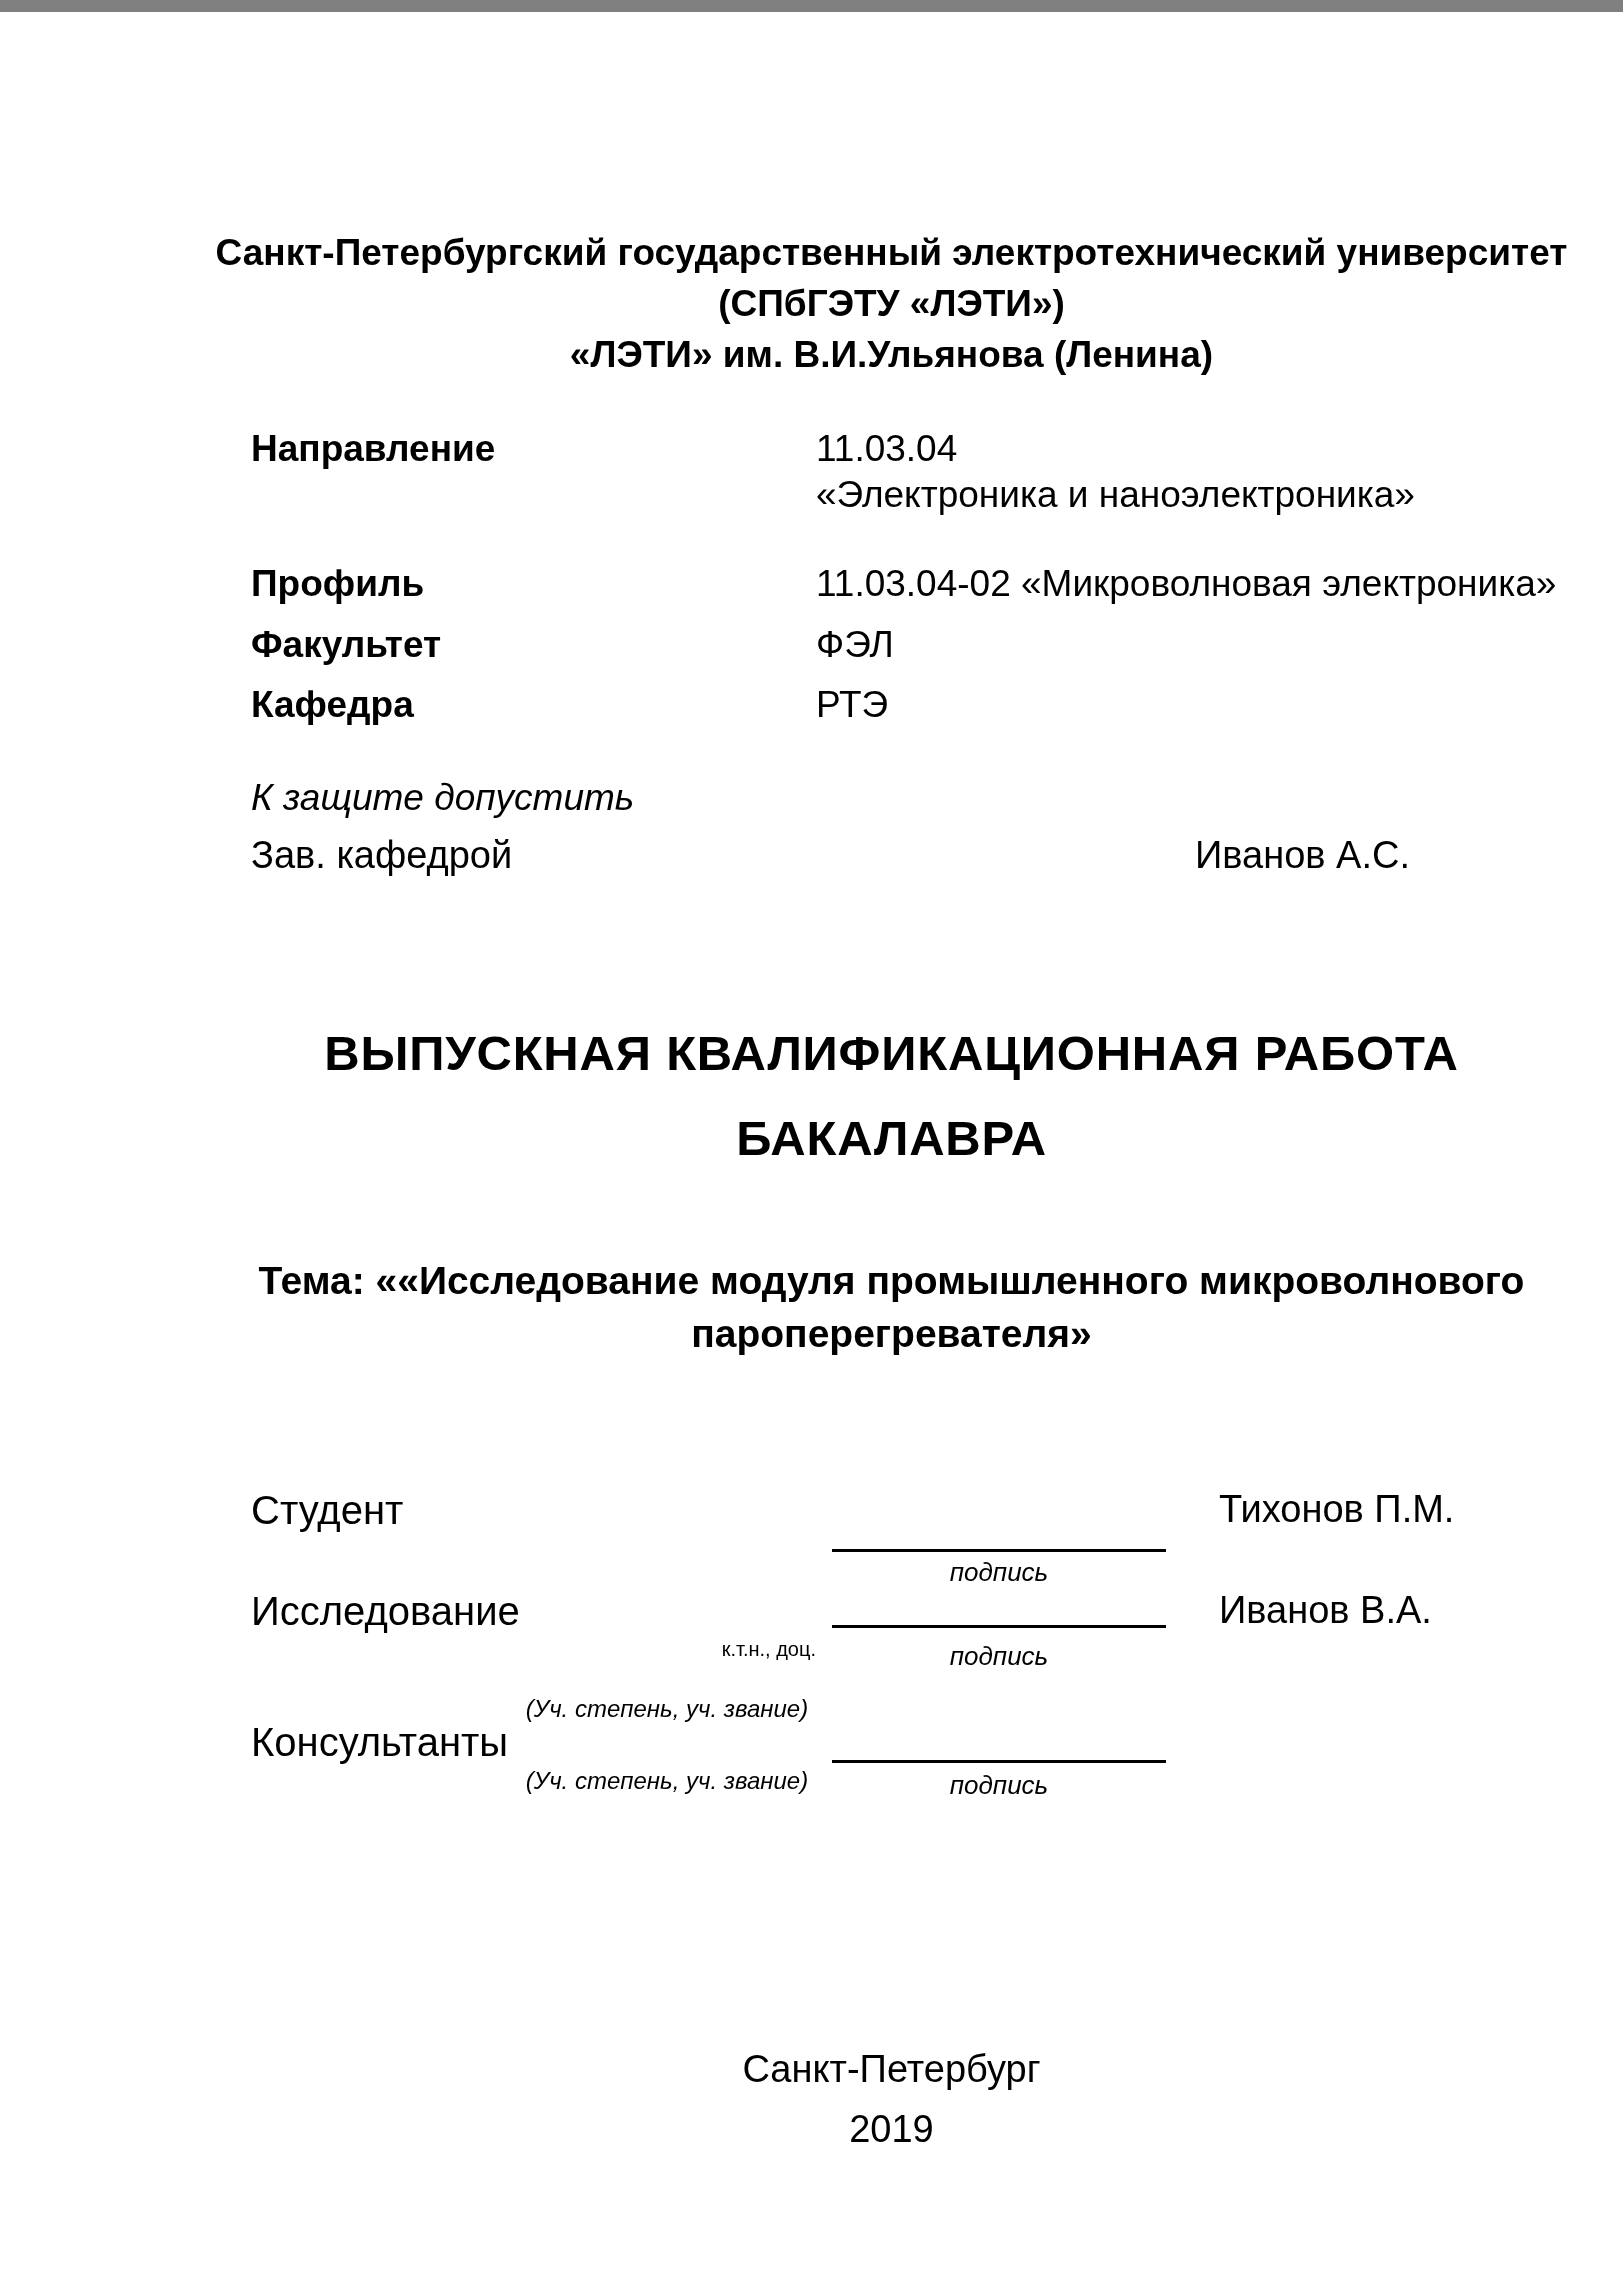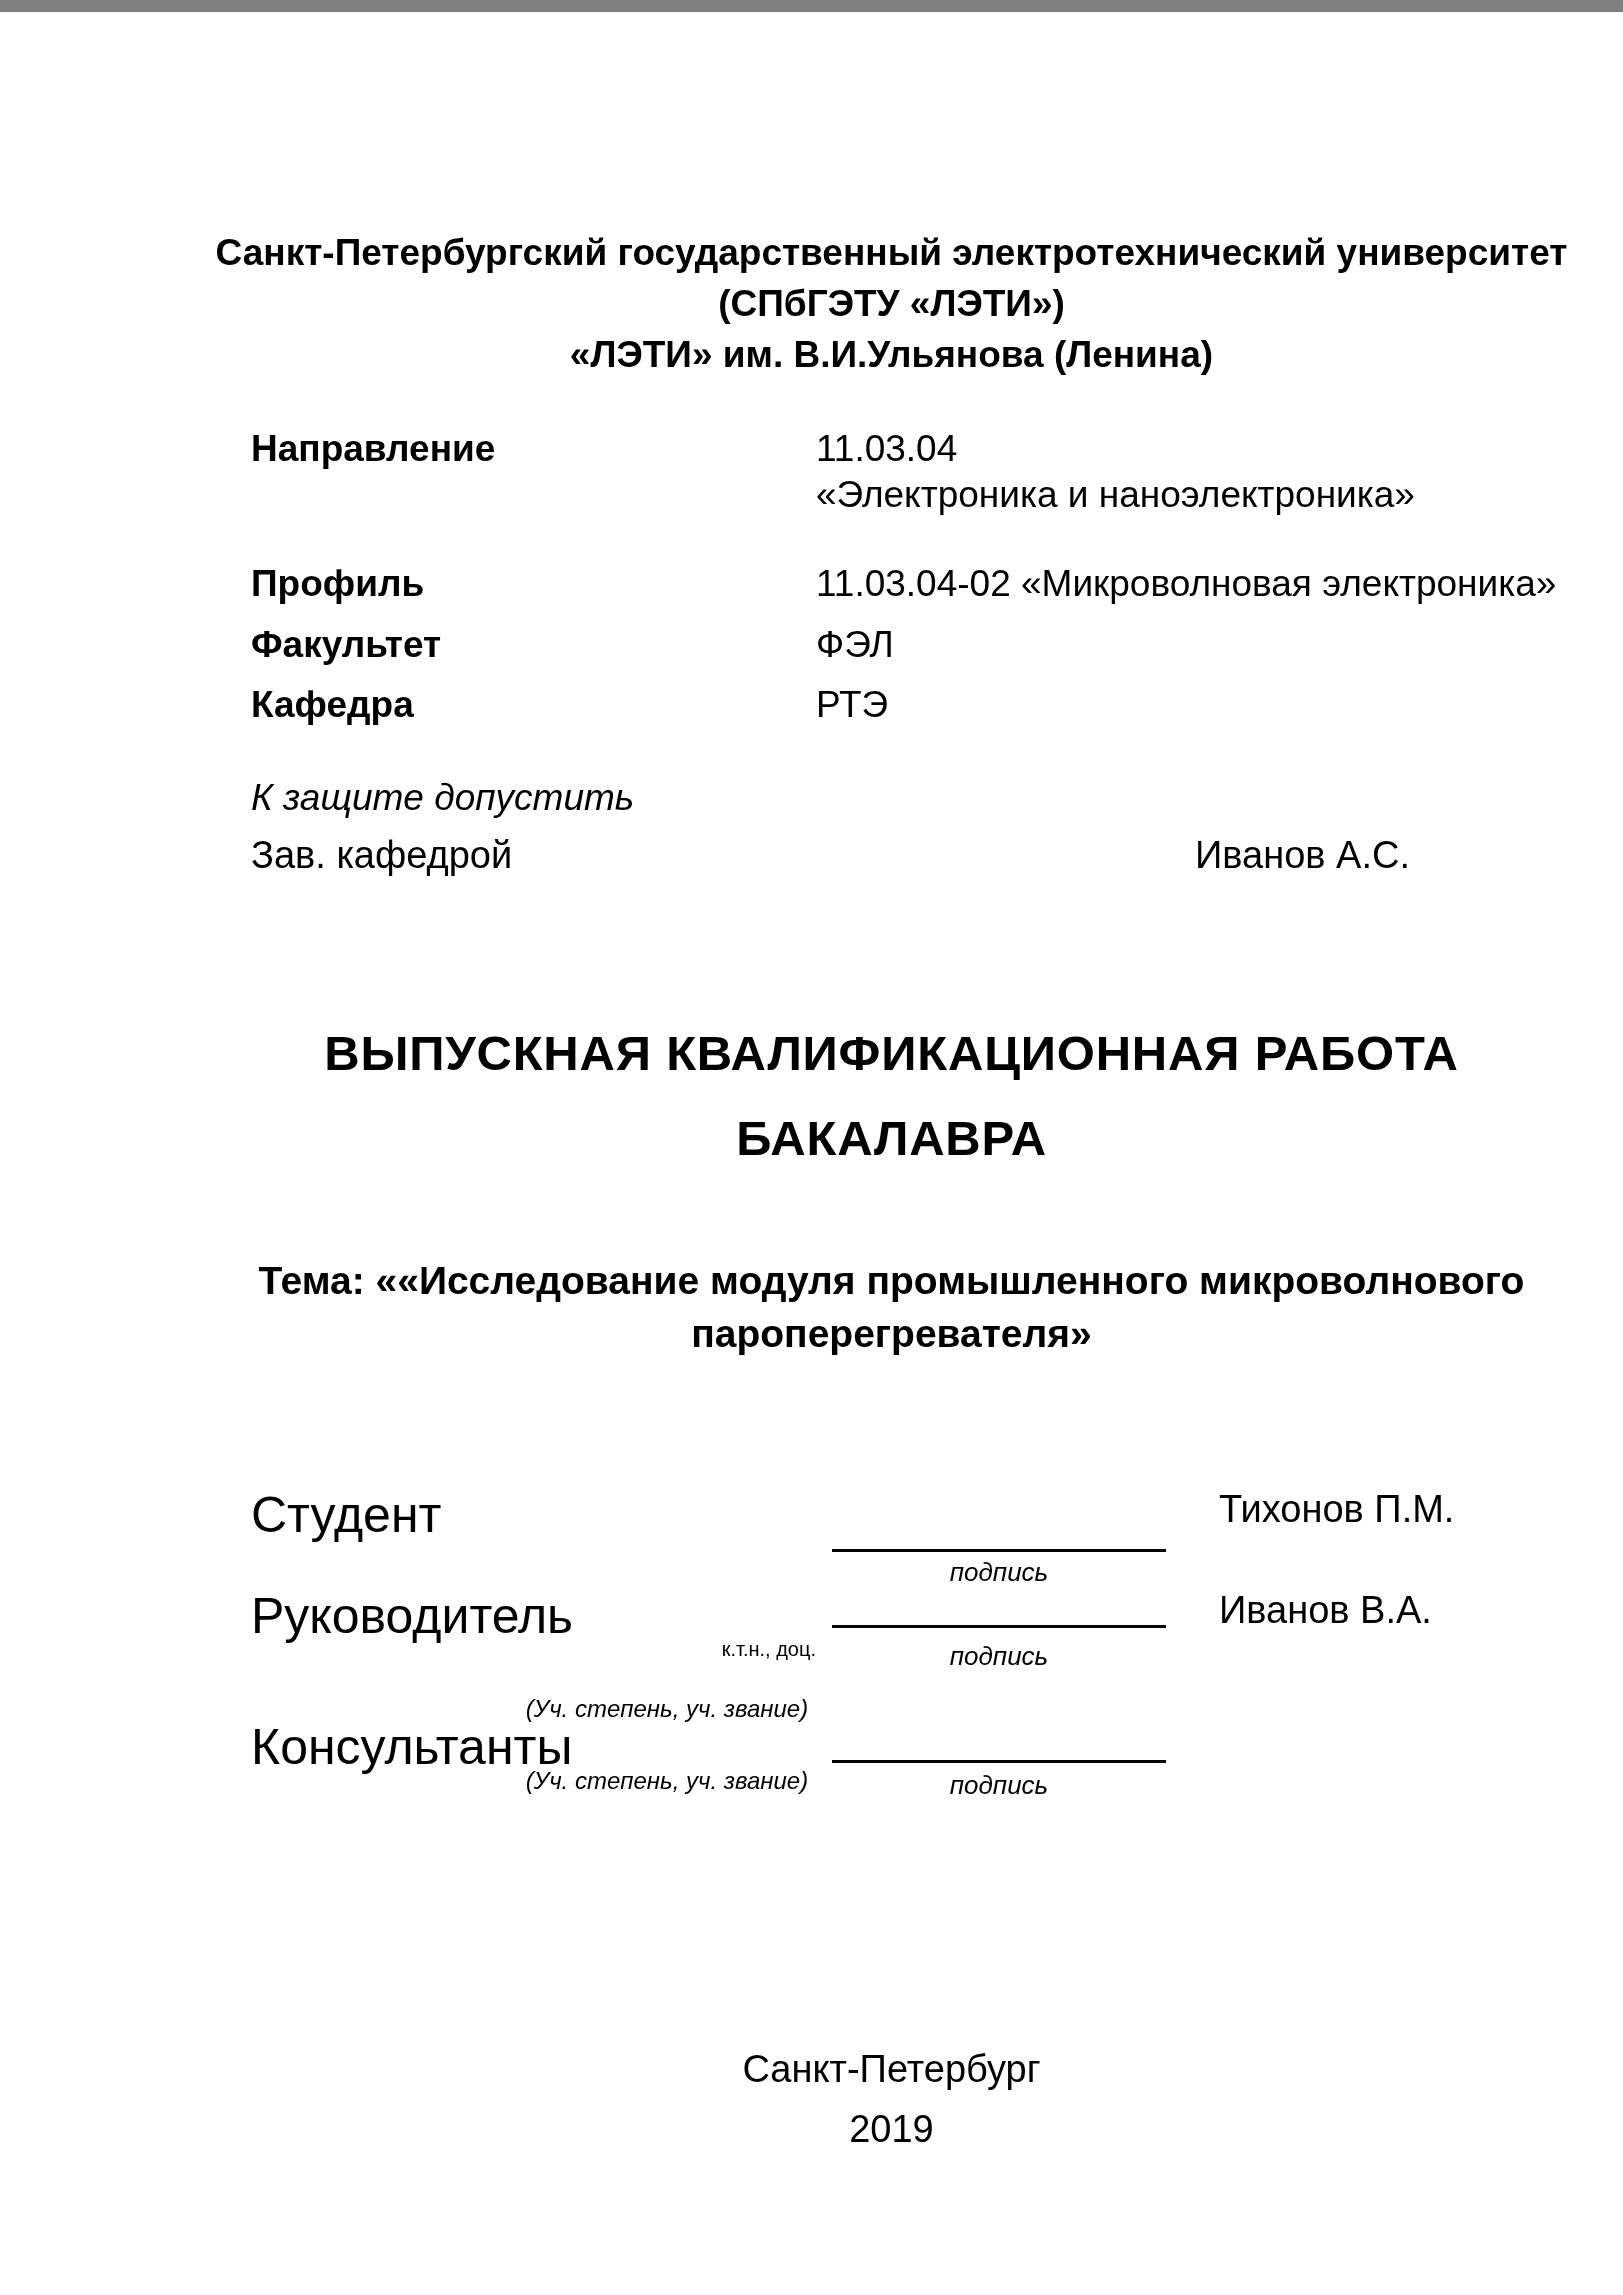--- a/index.html
+++ b/index.html
@@ -83,21 +83,21 @@
     top: 1242px;
     width: 1437px;
     text-align: center;
     font-weight: bold;
     font-size: 39px;
     line-height: 53px;
   }
 
   .sig-role {
     left: 251px;
-    font-size: 50px;
+    font-size: 40px;
     line-height: 1;
     white-space: nowrap;
   }
   .sig-name {
     left: 1219px;
     font-size: 38px;
     line-height: 1;
     white-space: nowrap;
   }
   .sig-line {
@@ -179,21 +179,21 @@
   <div class="abs topic-block">
     <div>Тема: ««Исследование модуля промышленного микроволнового</div>
     <div>пароперегревателя»</div>
   </div>
 
   <div class="abs sig-role" style="top:1478px">Студент</div>
   <div class="abs sig-line" style="top:1537px"></div>
   <div class="abs sig-caption" style="top:1547px">подпись</div>
   <div class="abs sig-name" style="top:1478px">Тихонов П.М.</div>
 
-  <div class="abs sig-role" style="top:1579px">Руководитель</div>
+  <div class="abs sig-role" style="top:1579px">Исследование</div>
   <div class="abs sig-line" style="top:1613px"></div>
   <div class="abs sig-qualifier" style="top:1627px">к.т.н., доц.</div>
   <div class="abs sig-caption" style="top:1631px">подпись</div>
   <div class="abs sig-name" style="top:1579px">Иванов В.А.</div>
   <div class="abs sig-hint" style="top:1685px">(Уч. степень, уч. звание)</div>
 
   <div class="abs sig-role" style="top:1710px">Консультанты</div>
   <div class="abs sig-line" style="top:1748px"></div>
   <div class="abs sig-hint" style="top:1757px">(Уч. степень, уч. звание)</div>
   <div class="abs sig-caption" style="top:1760px">подпись</div>

